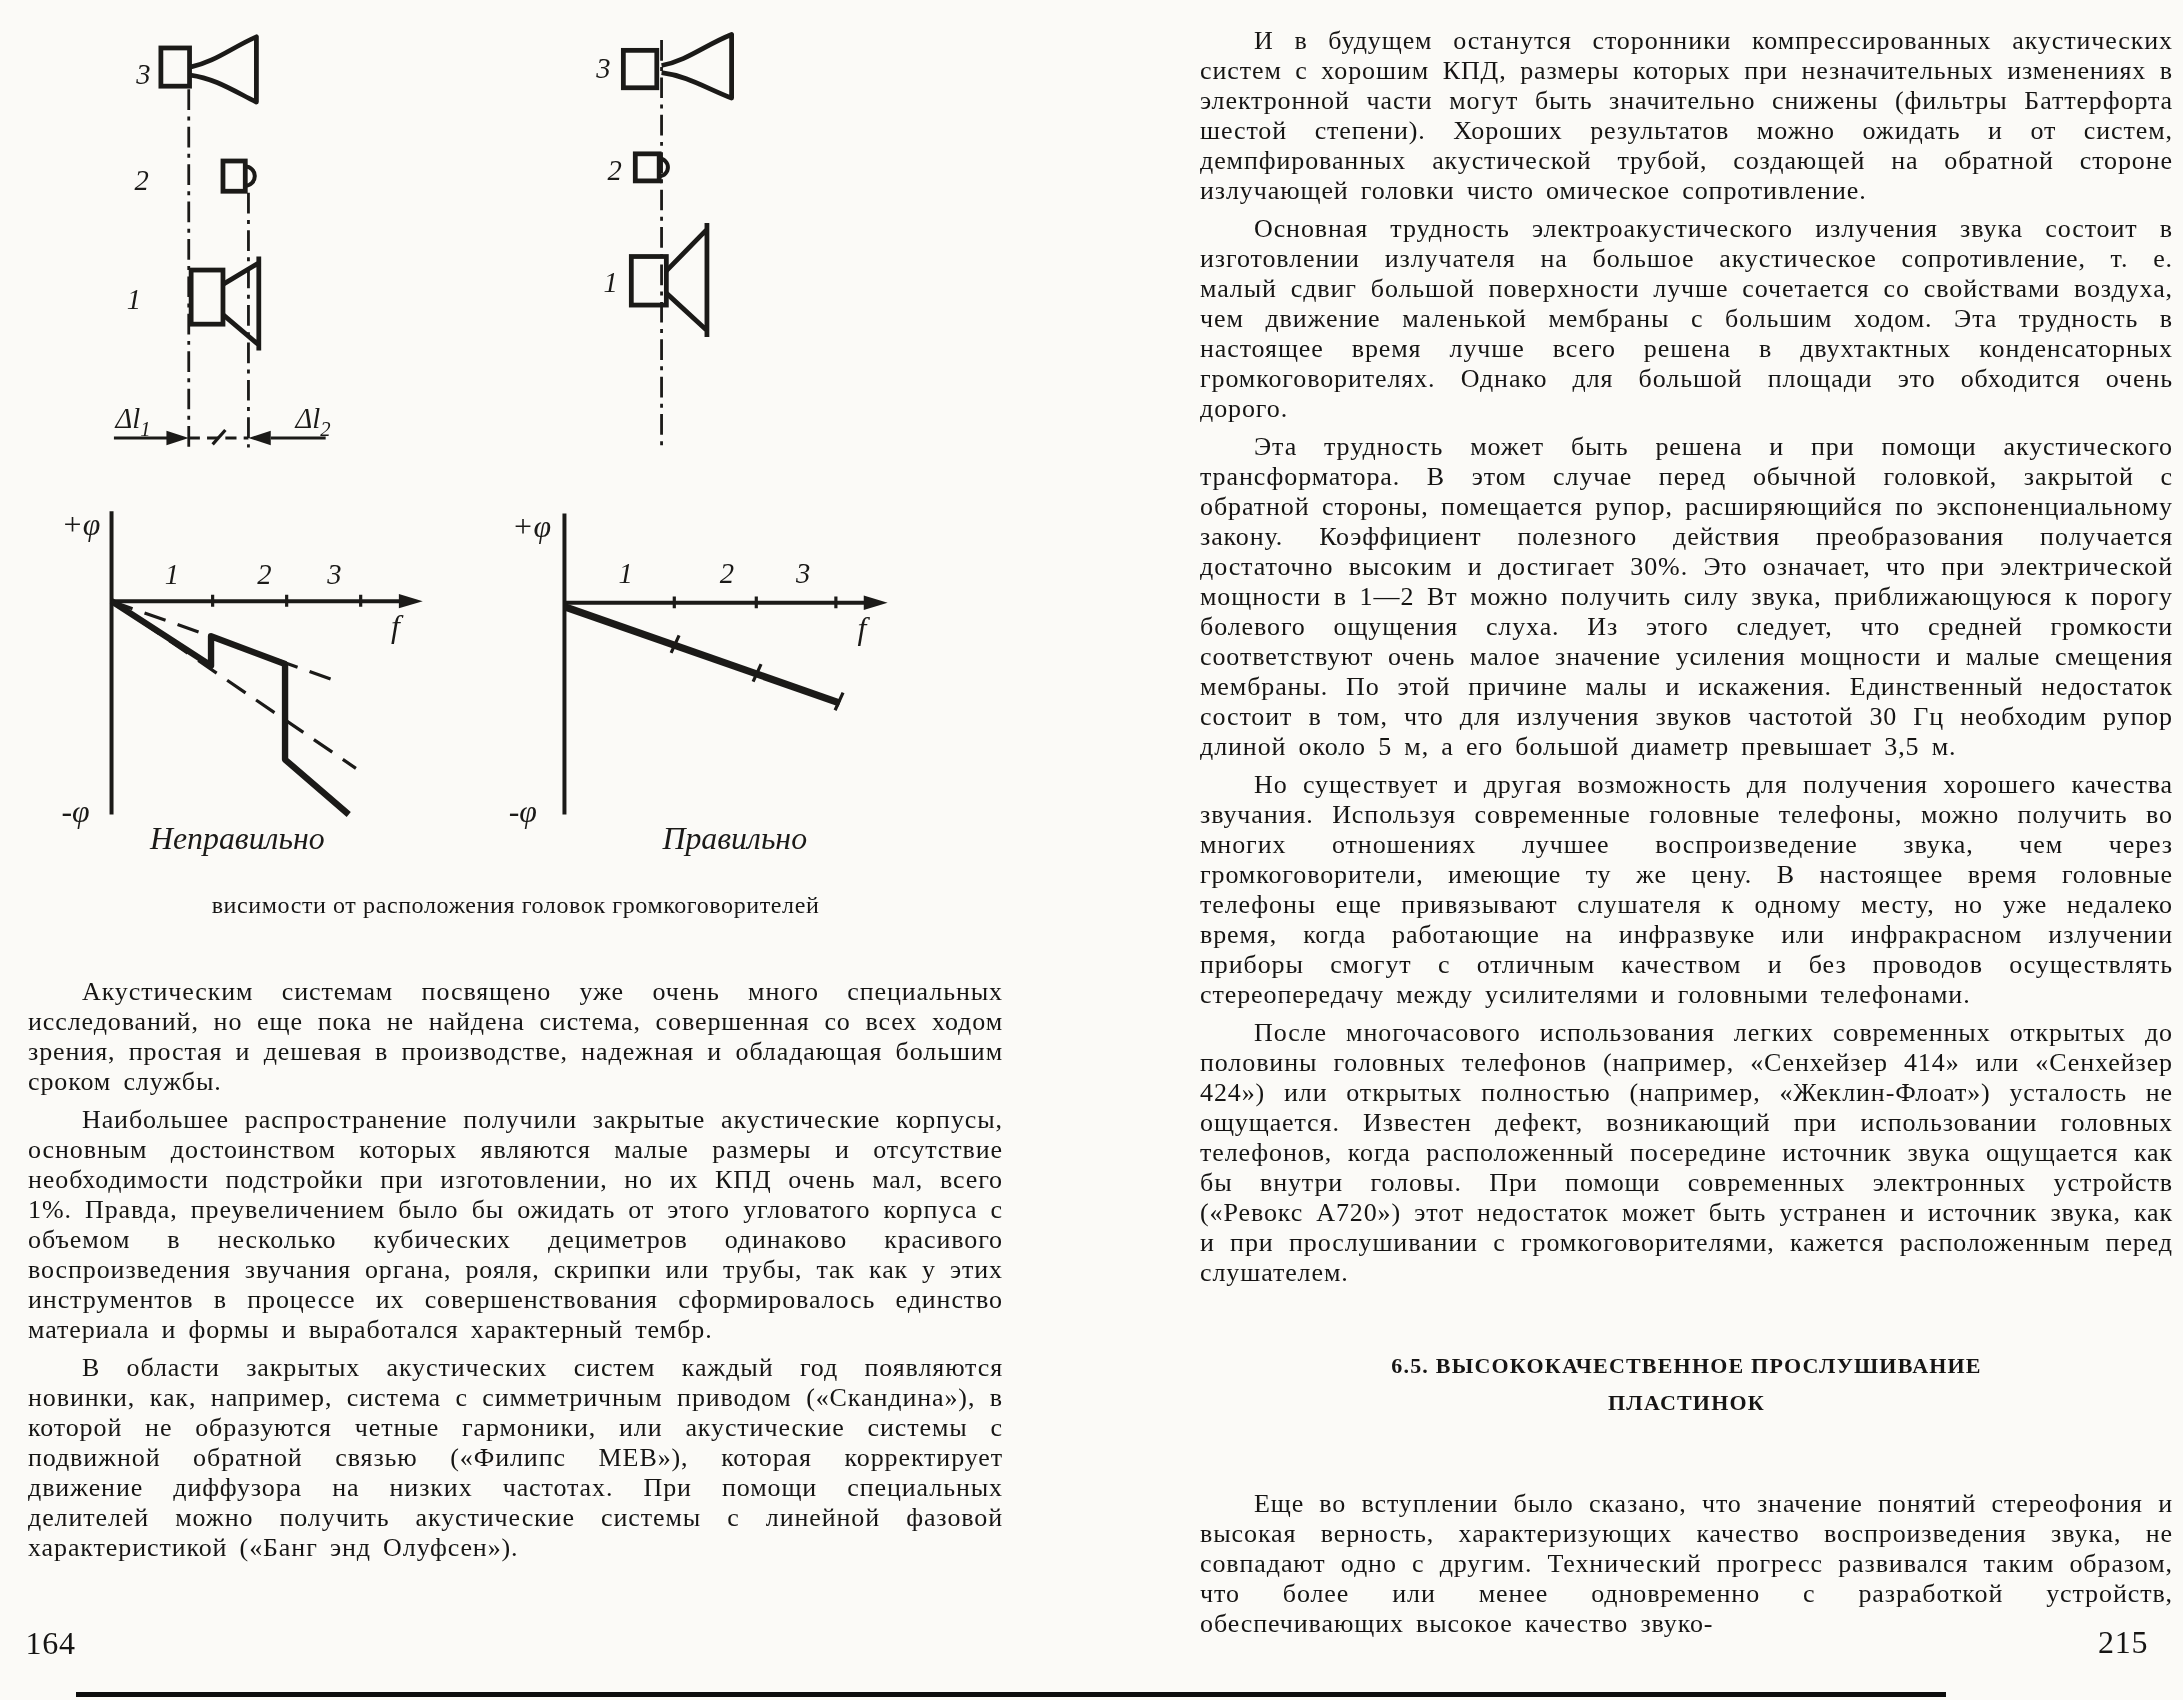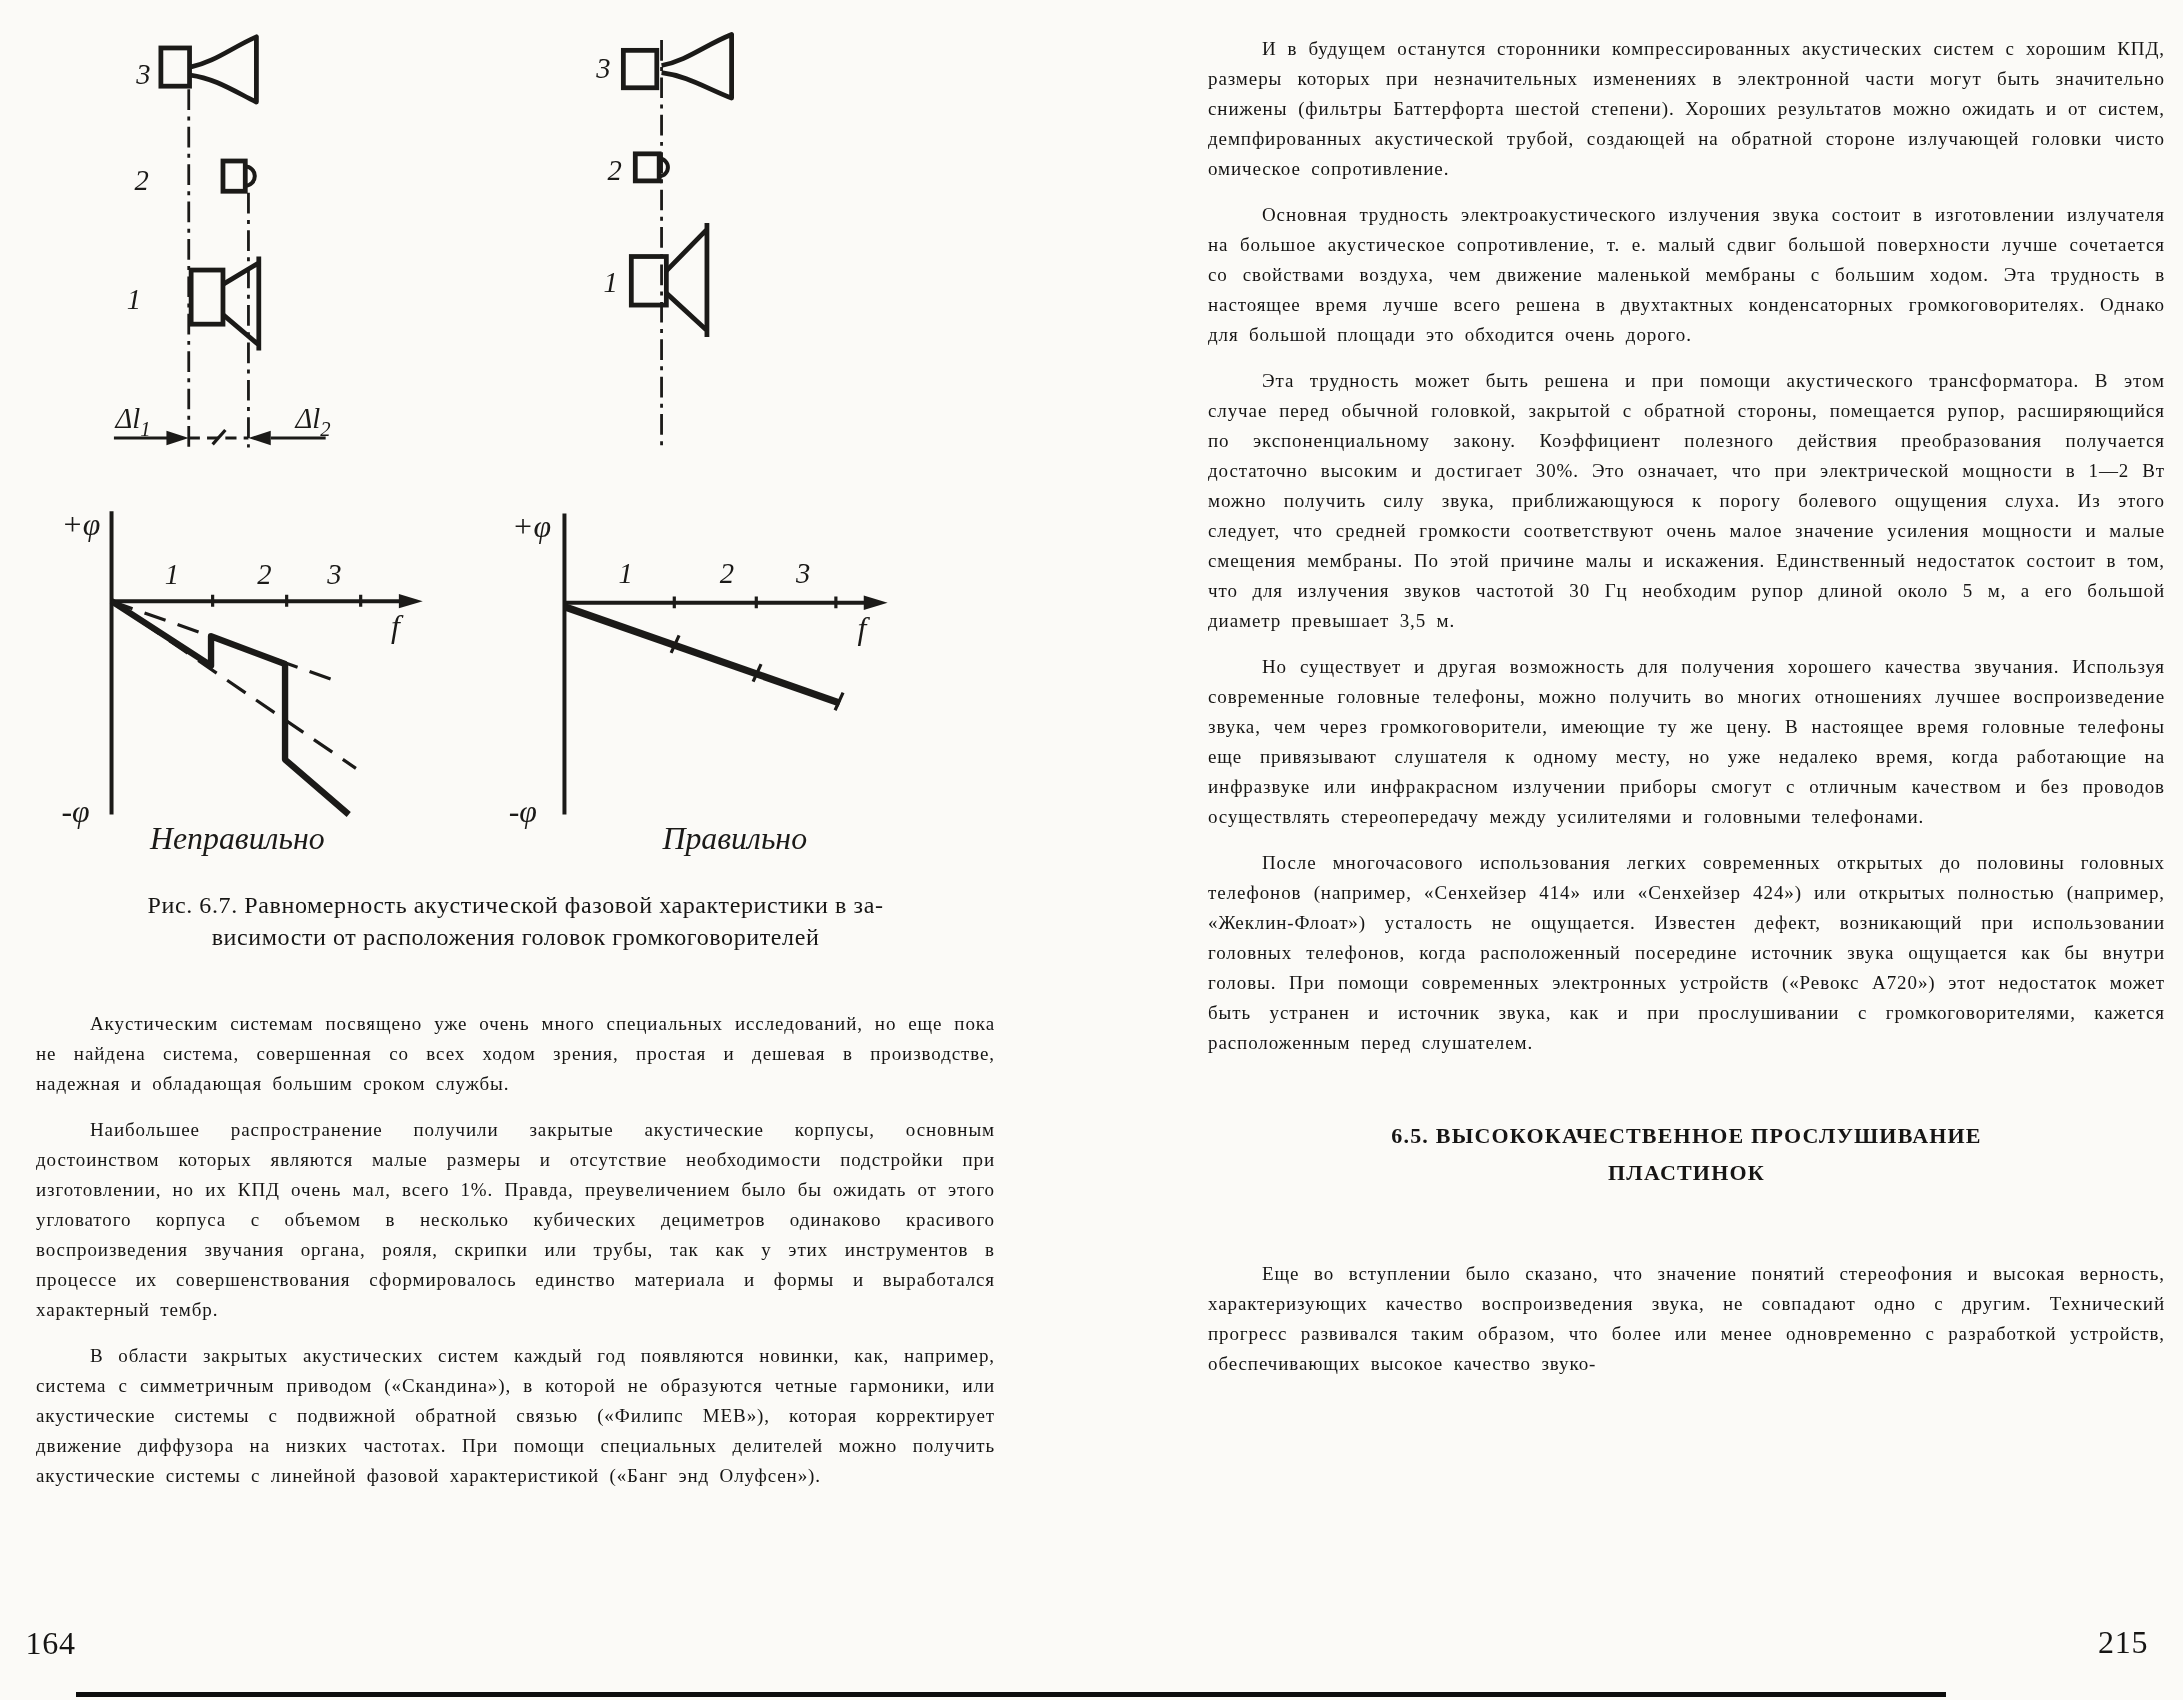--- a/index.html
+++ b/index.html
@@ -5,21 +5,21 @@
   html,body{margin:0;padding:0;background:#e8e6e0;}
   .page{position:relative;width:2183px;height:1700px;background:#fbfaf7;color:#161514;
         font-family:"Liberation Serif","DejaVu Serif",serif;overflow:hidden;}
   .col{position:absolute;}
   .col-left{left:20px;top:8px;width:991px;}
   .col-right{left:1192px;top:17.5px;width:989px;}
   .figure-svg{display:block;width:991px;height:860px;}
   .fig-caption{margin-top:21px;text-align:center;font-size:24px;line-height:32px;letter-spacing:0.6px;}
   .body-text{margin-top:56px;}
   .col-right .body-text{margin-top:0;}
-  p.para{margin:16px;text-align:justify;text-indent:54px;font-size:19px;line-height:30px;
+  p.para{margin:8px;text-align:justify;text-indent:54px;font-size:26px;line-height:30px;
          letter-spacing:0.9px;word-spacing:4.8px;}
   .section-heading{margin:59px 32px 68px 32px;text-align:center;font-weight:bold;
          font-size:22px;line-height:37px;letter-spacing:1.2px;}
   .page-number{position:absolute;font-size:32px;letter-spacing:0.8px;}
   .page-number.left{left:25.5px;top:1625px;}
   .page-number.right{left:2098px;top:1624px;}
   .bottom-rule{position:absolute;left:76px;top:1692px;width:1870px;height:4.8px;background:#0d0d0d;}
   
   .ink{stroke:#1b1a18;fill:none;}
   .fig-label{font-family:"Liberation Serif","DejaVu Serif",serif;font-style:italic;
@@ -113,21 +113,20 @@
         <text class="fig-label" x="879" y="722">2</text>
         <text class="fig-label" x="975" y="722">3</text>
         <path class="ink" stroke-width="4" d="M822,739 L822,754 M925,739 L925,754 M1025,739 L1025,754"></path>
         <line class="ink" stroke-width="9" x1="684" y1="752" x2="1030" y2="873"></line>
         <path class="ink" stroke-width="4" d="M818,810 L828,788 M921,846 L931,824 M1024,882 L1034,860"></path>
         <text class="graph-caption" text-anchor="middle" x="898" y="1056">Правильно</text>
       </g>
     </svg>
 
     <div class="fig-caption">
-      <div>Рис. 6.7. Равномерность акустической фазовой характеристики в за-</div>
       <div>висимости от расположения головок громкоговорителей</div>
     </div>
 
     <div class="body-text">
       <p class="para">Акустическим системам посвящено уже очень много специальных исследований, но еще пока не найдена система, совершенная со всех ходом зрения, простая и дешевая в производстве, надежная и обладающая большим сроком службы.</p>
       <p class="para">Наибольшее распространение получили закрытые акустические корпусы, основным достоинством которых являются малые размеры и отсутствие необходимости подстройки при изготовлении, но их КПД очень мал, всего 1%. Правда, преувеличением было бы ожидать от этого угловатого корпуса с объемом в несколько кубических дециметров одинаково красивого воспроизведения звучания органа, рояля, скрипки или трубы, так как у этих инструментов в процессе их совершенствования сформировалось единство материала и формы и выработался характерный тембр.</p>
       <p class="para">В области закрытых акустических систем каждый год появляются новинки, как, например, система с симметричным приводом («Скандина»), в которой не образуются четные гармоники, или акустические системы с подвижной обратной связью («Филипс МЕВ»), которая корректирует движение диффузора на низких частотах. При помощи специальных делителей можно получить акустические системы с линейной фазовой характеристикой («Банг энд Олуфсен»).</p>
     </div>
   </div>
 

